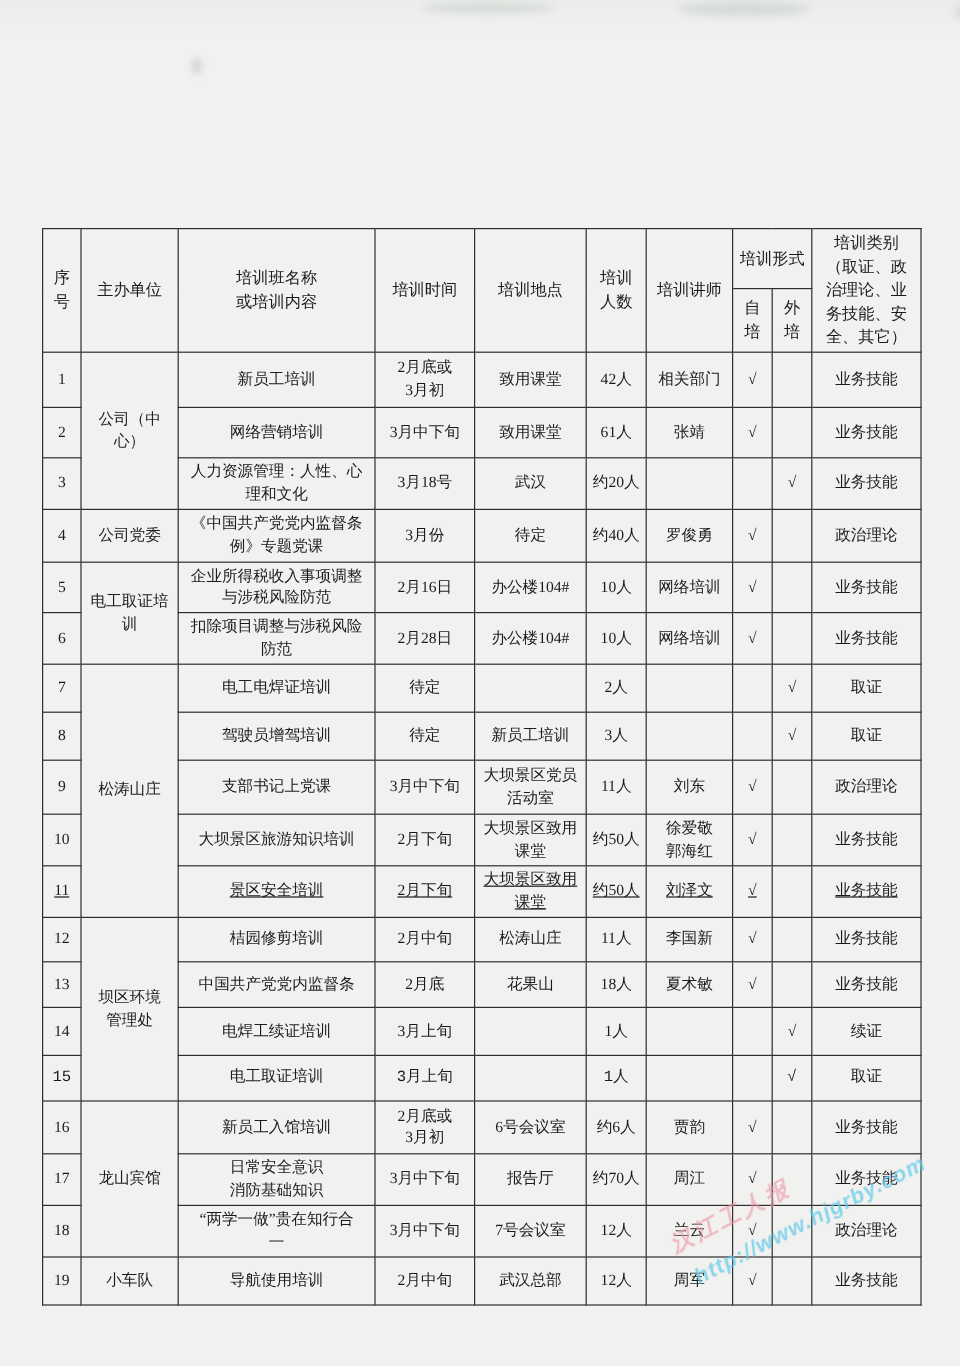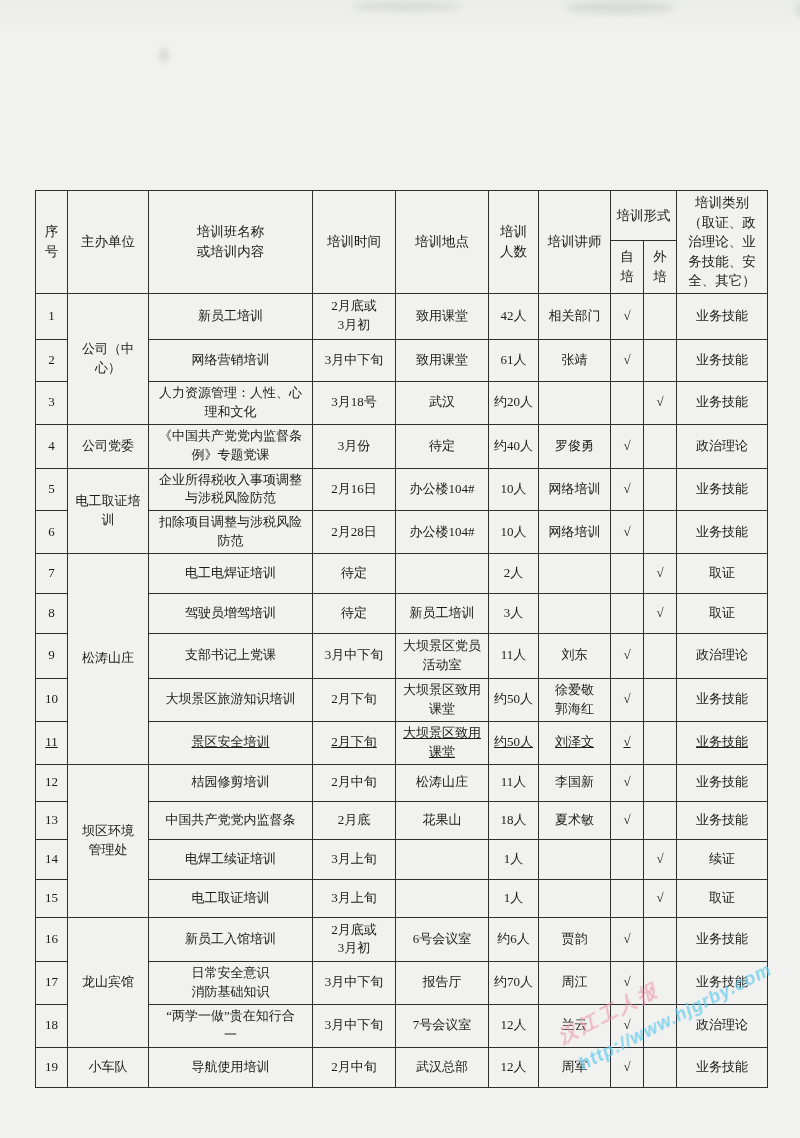--- a/index.html
+++ b/index.html
@@ -299,21 +299,21 @@
         <td>14</td>
         <td>电焊工续证培训</td>
         <td>3月上旬</td>
         <td></td>
         <td>1人</td>
         <td></td>
         <td class="check"></td>
         <td class="check">√</td>
         <td>续证</td>
       </tr>
-      <tr style="height:38px;">
+      <tr style="height:38px;font-family:Liberation Mono, monospace;">
         <td>15</td>
         <td>电工取证培训</td>
         <td>3月上旬</td>
         <td></td>
         <td>1人</td>
         <td></td>
         <td class="check"></td>
         <td class="check">√</td>
         <td>取证</td>
       </tr>

